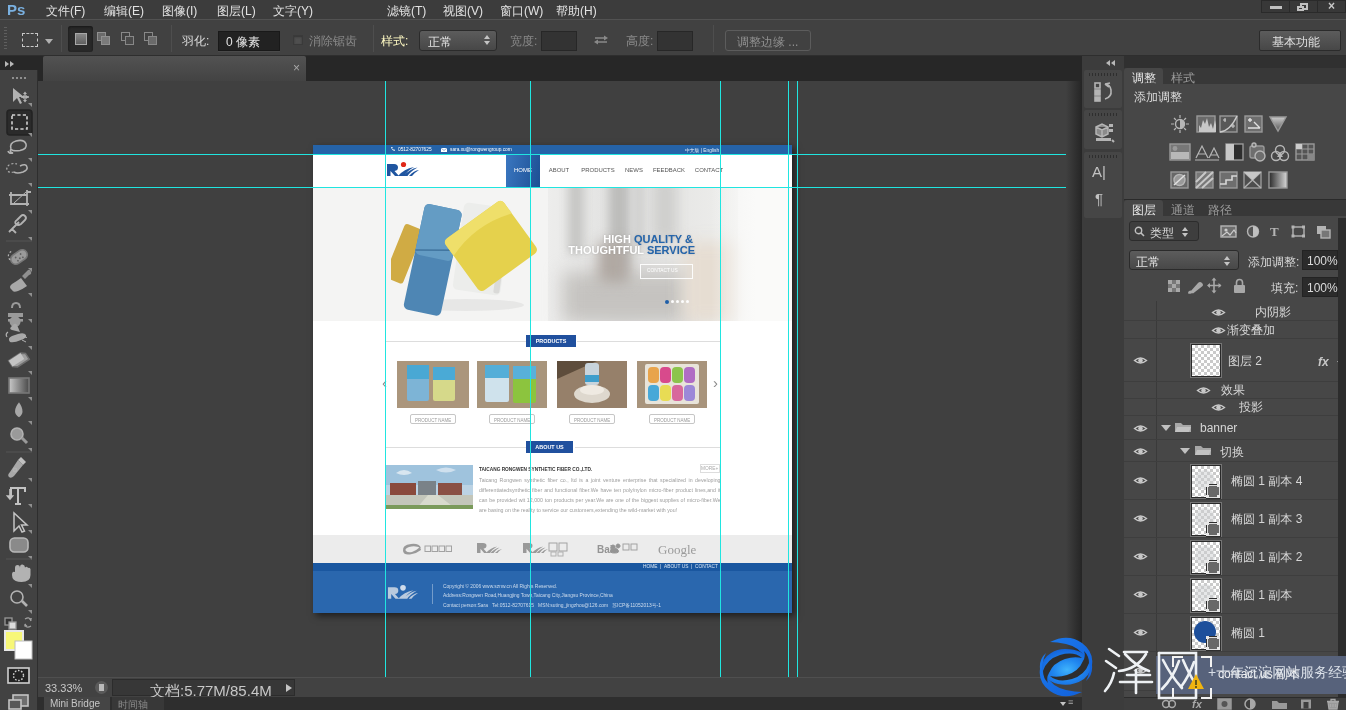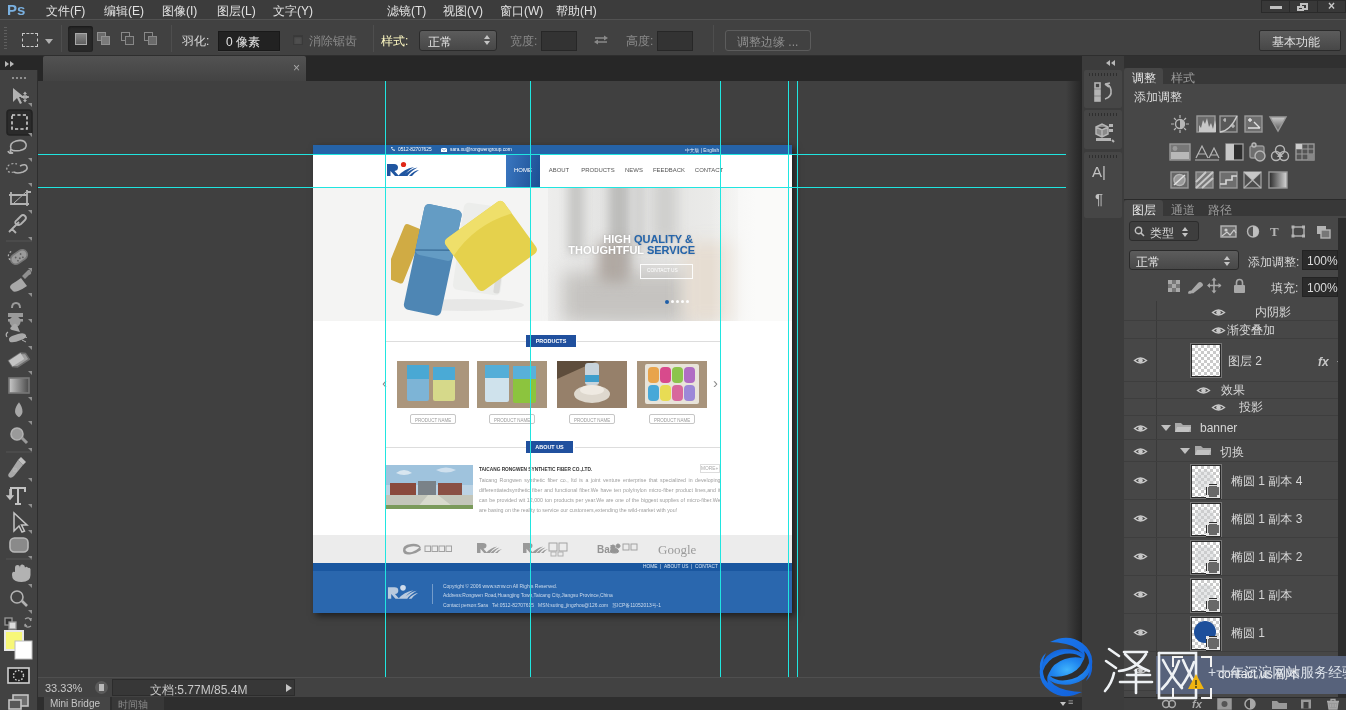--- a/index.html
+++ b/index.html
@@ -400,21 +400,21 @@
  <div class="abs vg" style="left:759px;"></div>
  <div class="abs hg" style="top:73px;"></div>
  <div class="abs hg" style="top:106px;"></div>
  <div class="abs" style="left:1028px;top:0;width:16px;height:596px;background:linear-gradient(90deg,rgba(20,20,20,0),rgba(15,15,15,0.55));"></div>
 </div>
 <div class="abs" id="statusbar">
   <div class="abs" style="left:7px;top:4px;font-size:11px;color:#c8c8c8;">33.33%</div>
   <div class="abs" style="left:57px;top:3px;width:13px;height:13px;background:#5a5a5a;border-radius:50%;"></div>
   <div class="abs" style="left:61px;top:6px;width:5px;height:7px;background:#bababa;"></div>
   <div class="abs" style="left:74px;top:1px;width:183px;height:17px;background:#373737;border:1px solid #2c2c2c;"></div>
-  <div class="abs" style="left:112px;top:4px;font-size:12px;color:#c8c8c8;">文档:5.77M/85.4M</div>
+  <div class="abs" style="left:112px;top:4px;font-size:15px;color:#c8c8c8;">文档:5.77M/85.4M</div>
   <div class="abs tr" style="left:248px;top:6px;border-left-color:#c4c4c4;border-top-width:4px;border-bottom-width:4px;border-left-width:6px;"></div>
 </div>
 <div class="abs" id="minibar">
   <div class="abs" style="left:6px;top:0;width:66px;height:13px;background:#454545;"></div>
   <div class="abs" style="left:12px;top:1px;font-size:10px;color:#c6c6c6;">Mini Bridge</div>
   <div class="abs" style="left:74px;top:0;width:52px;height:13px;background:#383838;"></div>
   <div class="abs" style="left:80px;top:1px;font-size:10px;color:#8a8a8a;">时间轴</div>
   <div class="abs td" style="left:1022px;top:5px;"></div>
     <div class="abs" style="left:1030px;top:0px;font-size:9px;color:#aaa;">≡</div>
 </div>

